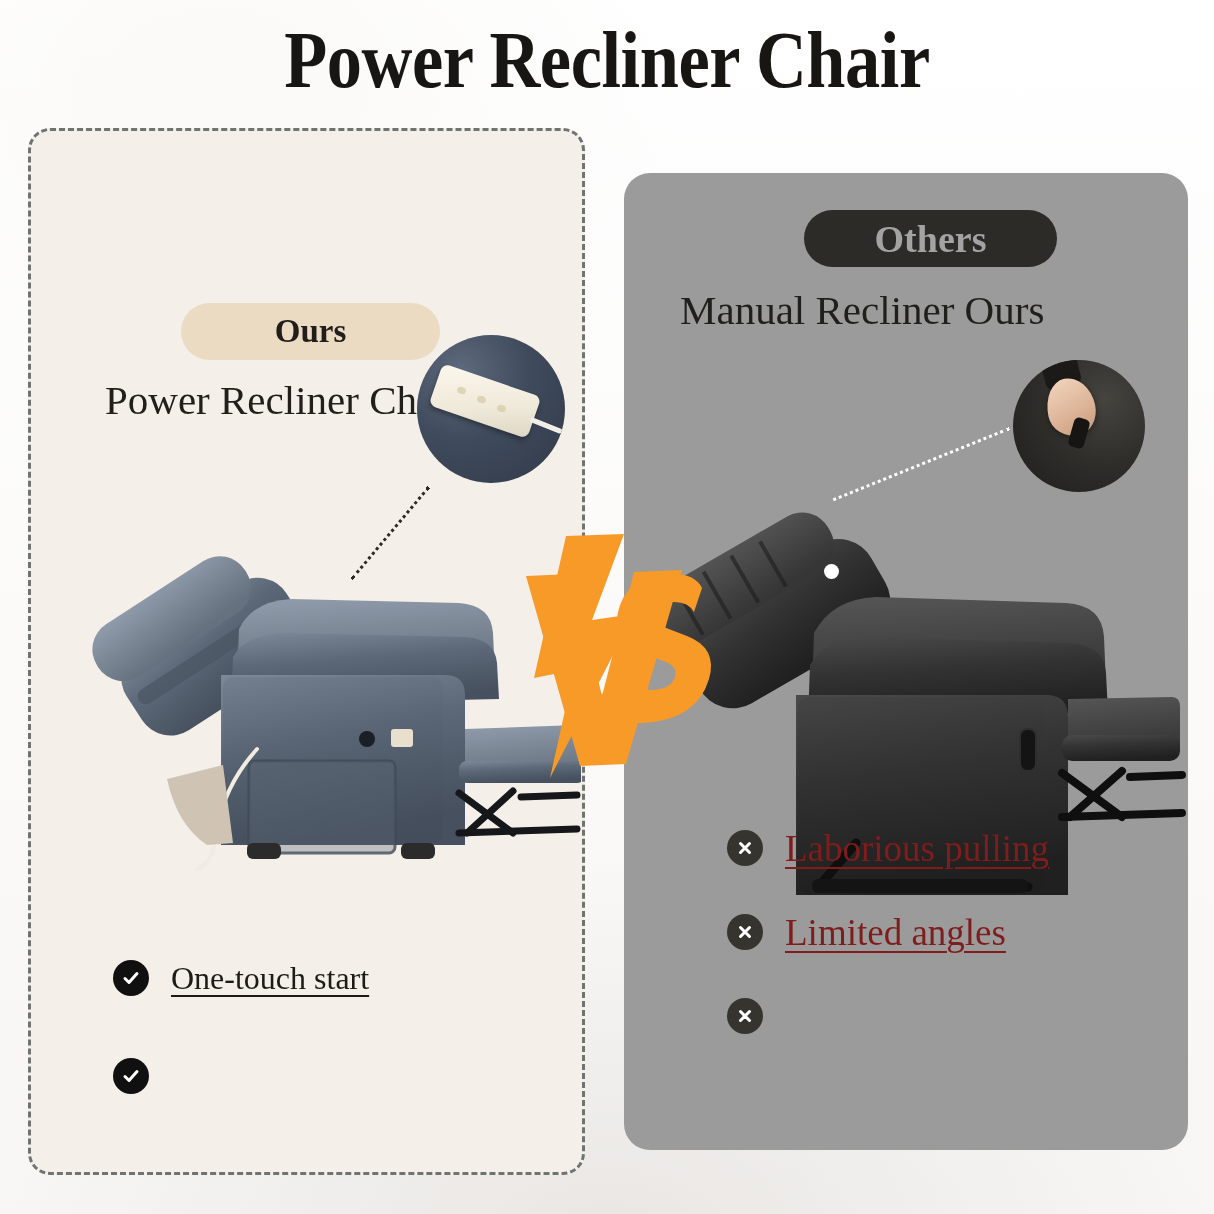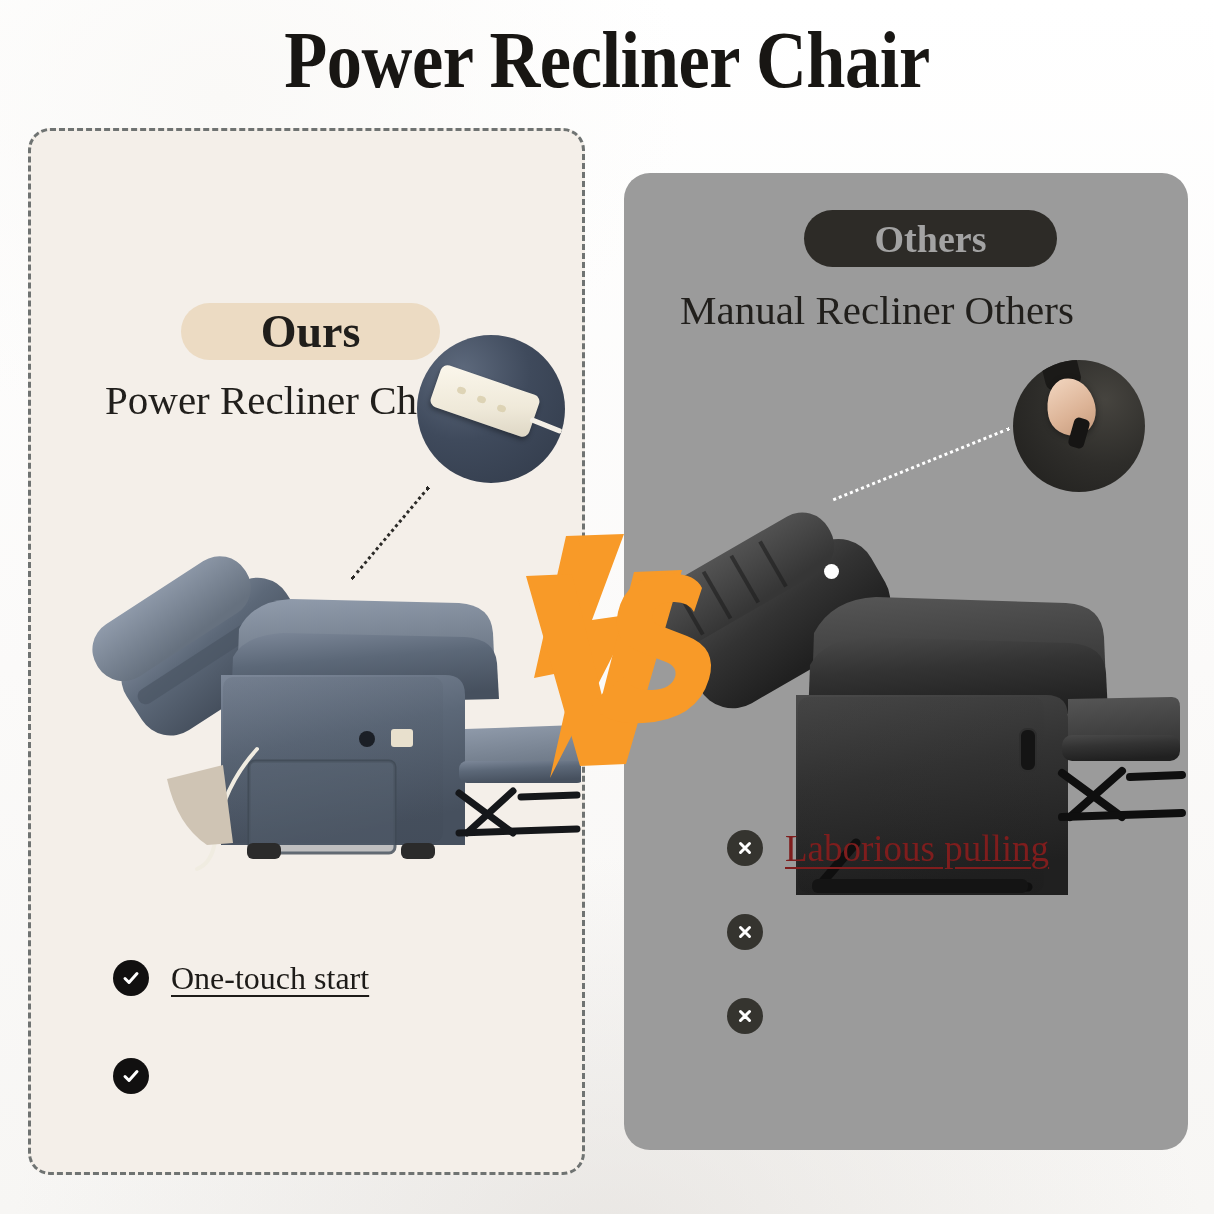--- a/index.html
+++ b/index.html
@@ -77,21 +77,21 @@
     border-radius: 999px;
   }
 
   .badge-ours {
     left: 150px;
     top: 172px;
     width: 259px;
     height: 57px;
     background: #ecdbc3;
     color: #201e1b;
-    font-size: 46px;
+    font-size: 33px;
   }
 
   .badge-others {
     left: 180px;
     top: 37px;
     width: 253px;
     height: 57px;
     background: #2d2b27;
     color: #a3a3a3;
     font-size: 38px;
@@ -400,21 +400,21 @@
   <div class="remote-cable"></div>
 </div>
 <div class="leader leader-ours"></div>
 
 <section class="panel panel-others">
 
   <div class="badge badge-others">
     <span>Others</span>
   </div>
 
-  <div class="subtitle subtitle-others">Manual Recliner Others</div>
+  <div class="subtitle subtitle-others">Manual Recliner Ours</div>
 
   <div class="chair-stage stage-others">
     <svg class="chair-svg" viewBox="0 0 545 480" xmlns="http://www.w3.org/2000/svg">
       <defs>
         <linearGradient id="darkFab" x1="0" y1="0" x2="0.25" y2="1">
           <stop offset="0%" stop-color="#4a4a4a"></stop>
           <stop offset="45%" stop-color="#333333"></stop>
           <stop offset="100%" stop-color="#202020"></stop>
         </linearGradient>
         <linearGradient id="darkFabLt" x1="0" y1="0" x2="0.2" y2="1">
@@ -474,20 +474,21 @@
       </span>
       <span class="f-label">Laborious pulling</span>
     </div>
 
     <div class="feature-row">
       <span class="f-icon cross">
         <svg width="18" height="18" viewBox="0 0 18 18">
             <path d="M4.5 4.5 L13.5 13.5 M13.5 4.5 L4.5 13.5" stroke="#ffffff" stroke-width="3" stroke-linecap="round"></path>
           </svg>
       </span>
+      <span class="f-label">Limited angles</span>
     </div>
 
     <div class="feature-row">
       <span class="f-icon cross">
         <svg width="18" height="18" viewBox="0 0 18 18">
             <path d="M4.5 4.5 L13.5 13.5 M13.5 4.5 L4.5 13.5" stroke="#ffffff" stroke-width="3" stroke-linecap="round"></path>
           </svg>
       </span>
     </div>
 

